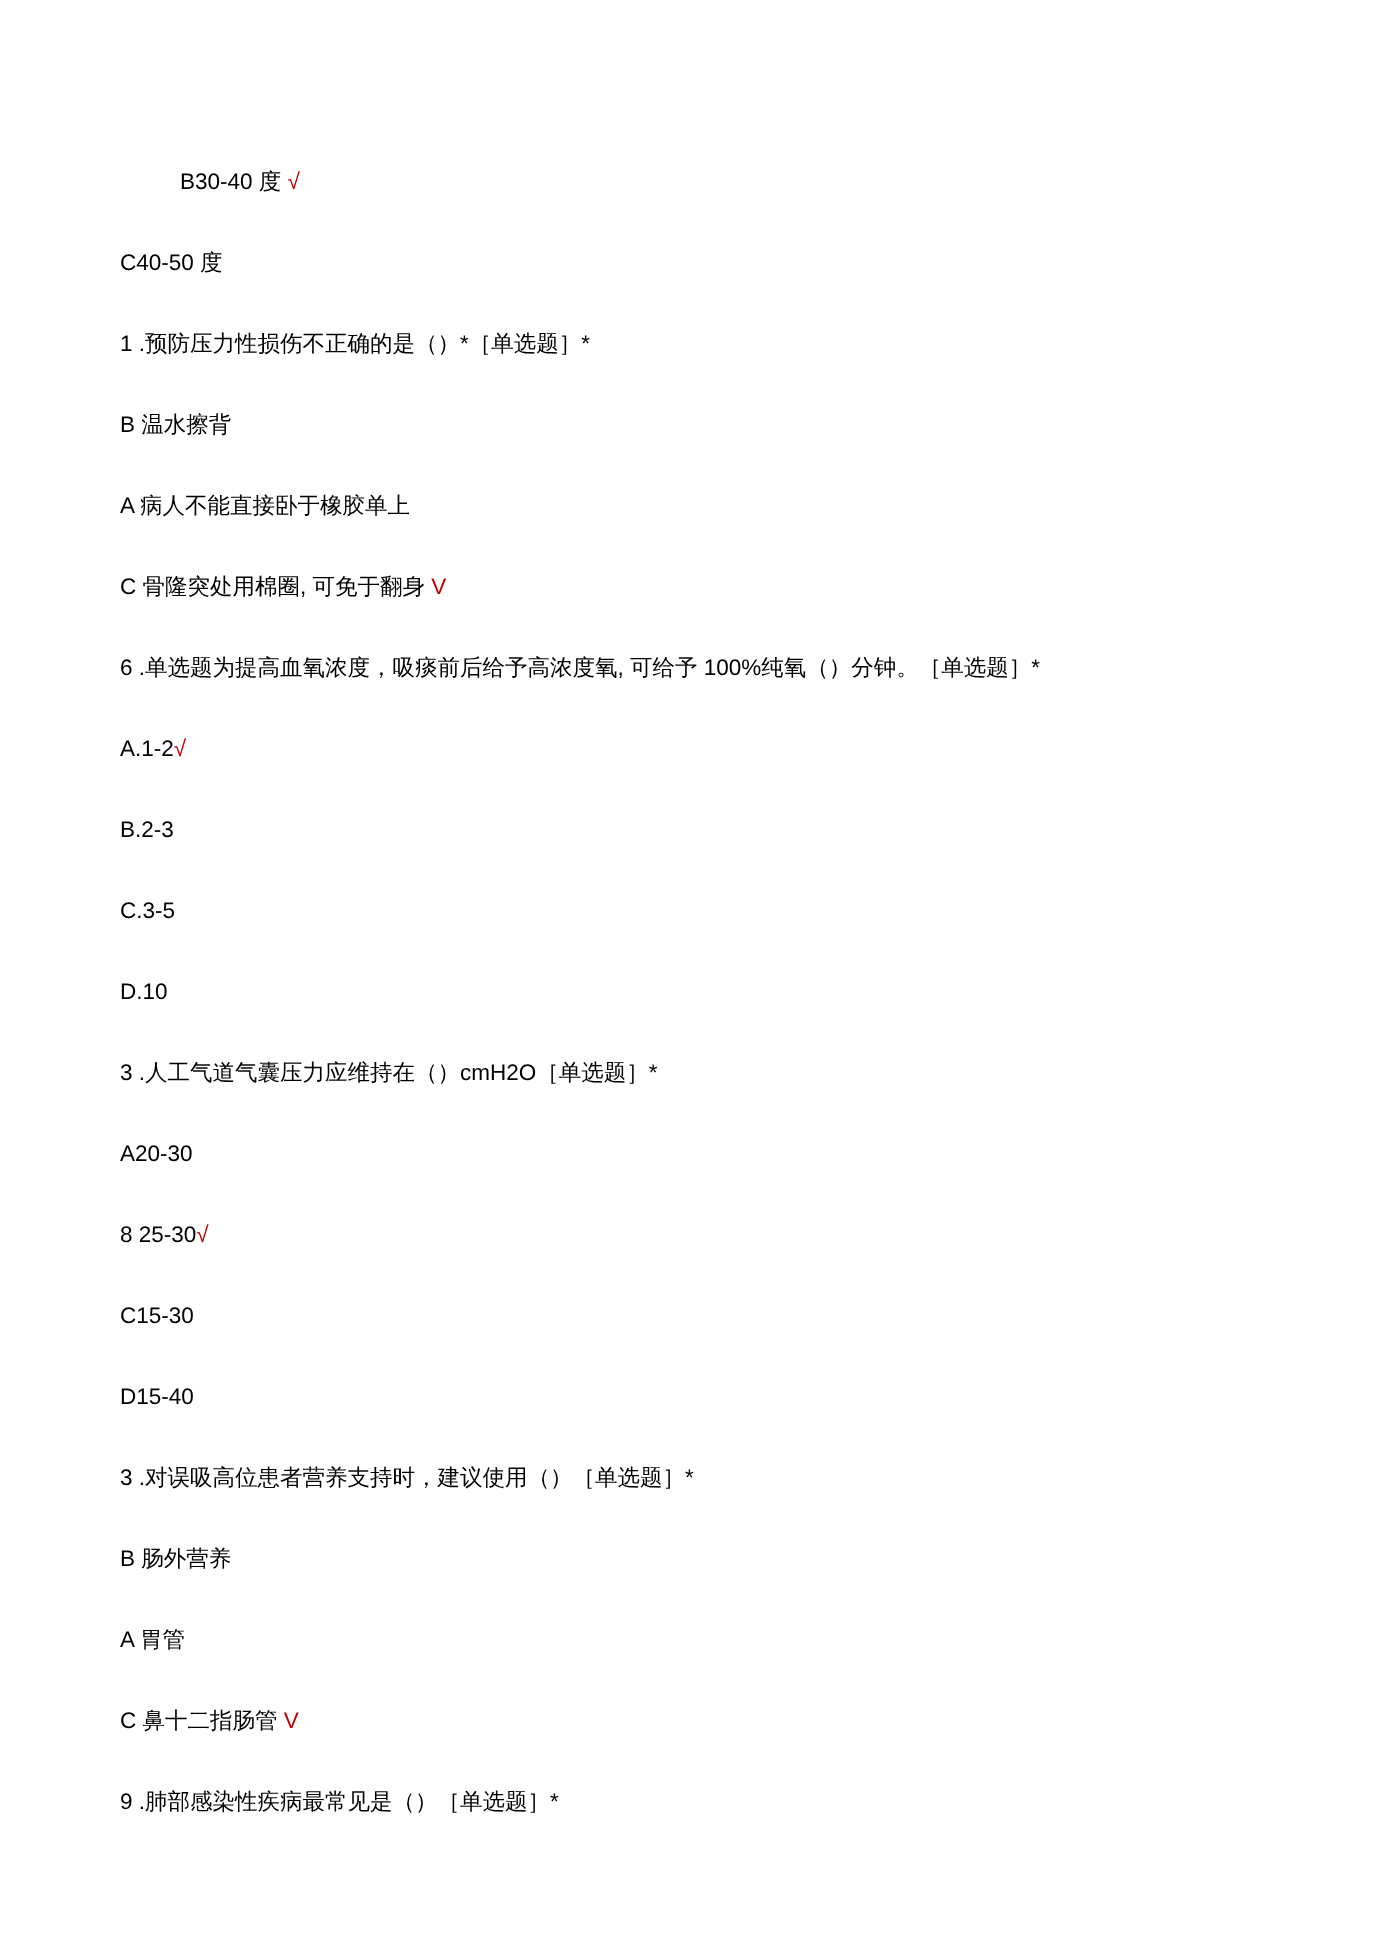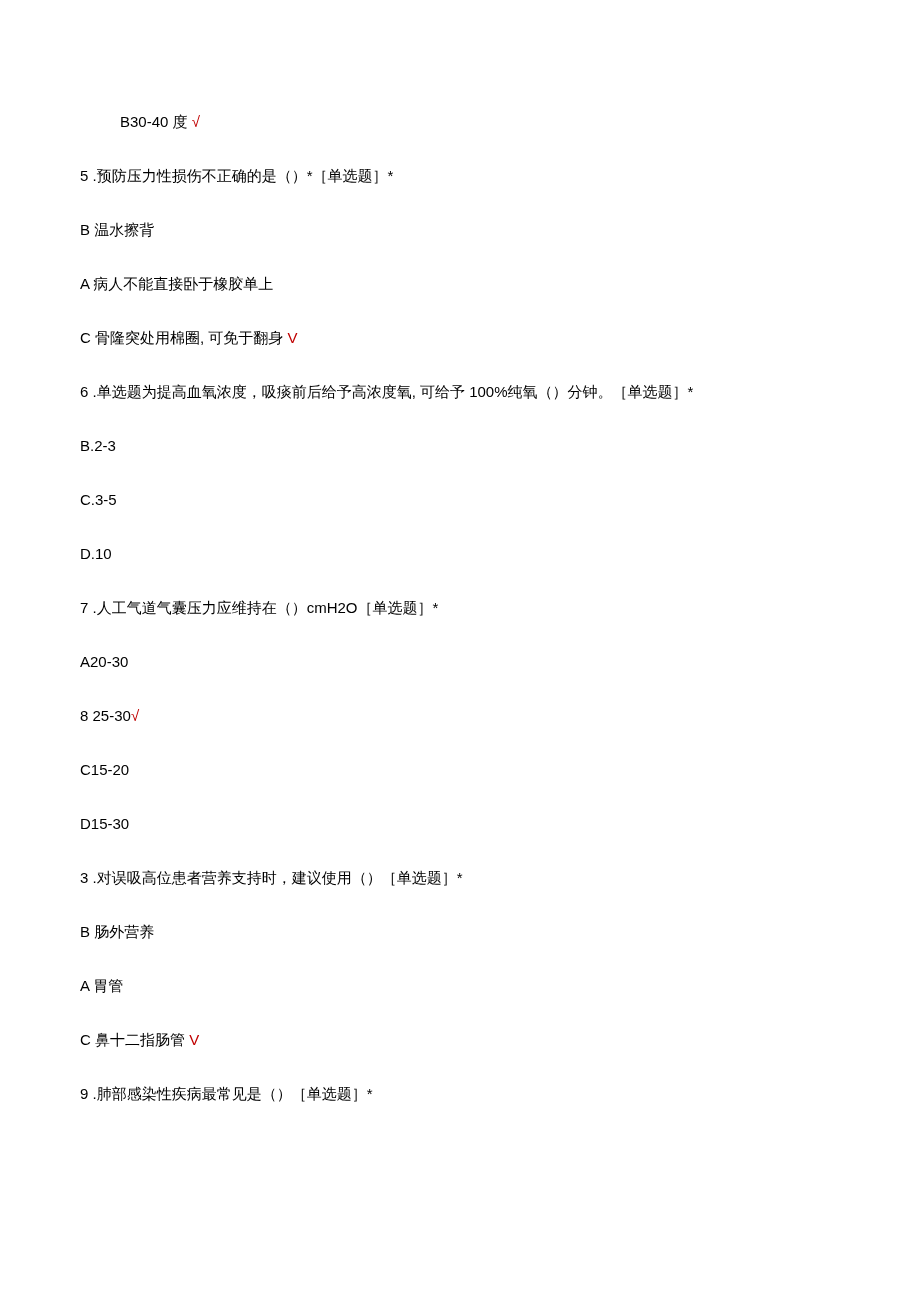--- a/index.html
+++ b/index.html
@@ -26,31 +26,33 @@
     .check {
       color: #c00000;
       font-weight: normal;
     }
   </style>
 </head>
 <body>
 
 <div id="content">
     <div class="line indent"><span>B30-40 度</span><span class="check"> √</span></div>
-    <div class="line"><span>5   .预防压力性损伤不正确的是（）*［单选题］*</span></div>
+    <div class="line"><span>C40-50 度</span></div>
+    <div class="line"><span>1   .预防压力性损伤不正确的是（）*［单选题］*</span></div>
     <div class="line"><span>B 温水擦背</span></div>
     <div class="line"><span>A 病人不能直接卧于橡胶单上</span></div>
     <div class="line"><span>C 骨隆突处用棉圈, 可免于翻身</span><span class="check"> V</span></div>
     <div class="line"><span>6   .单选题为提高血氧浓度，吸痰前后给予高浓度氧, 可给予 100%纯氧（）分钟。［单选题］*</span></div>
+    <div class="line"><span>A.1-2</span><span class="check">√</span></div>
     <div class="line"><span>B.2-3</span></div>
     <div class="line"><span>C.3-5</span></div>
     <div class="line"><span>D.10</span></div>
-    <div class="line"><span>7   .人工气道气囊压力应维持在（）cmH2O［单选题］*</span></div>
+    <div class="line"><span>3   .人工气道气囊压力应维持在（）cmH2O［单选题］*</span></div>
     <div class="line"><span>A20-30</span></div>
     <div class="line"><span>8   25-30</span><span class="check">√</span></div>
-    <div class="line"><span>C15-20</span></div>
-    <div class="line"><span>D15-30</span></div>
+    <div class="line"><span>C15-30</span></div>
+    <div class="line"><span>D15-40</span></div>
     <div class="line"><span>3   .对误吸高位患者营养支持时，建议使用（）［单选题］*</span></div>
     <div class="line"><span>B 肠外营养</span></div>
     <div class="line"><span>A 胃管</span></div>
     <div class="line"><span>C 鼻十二指肠管</span><span class="check"> V</span></div>
     <div class="line"><span>9   .肺部感染性疾病最常见是（）［单选题］*</span></div>
   </div>
 
 </body></html>

